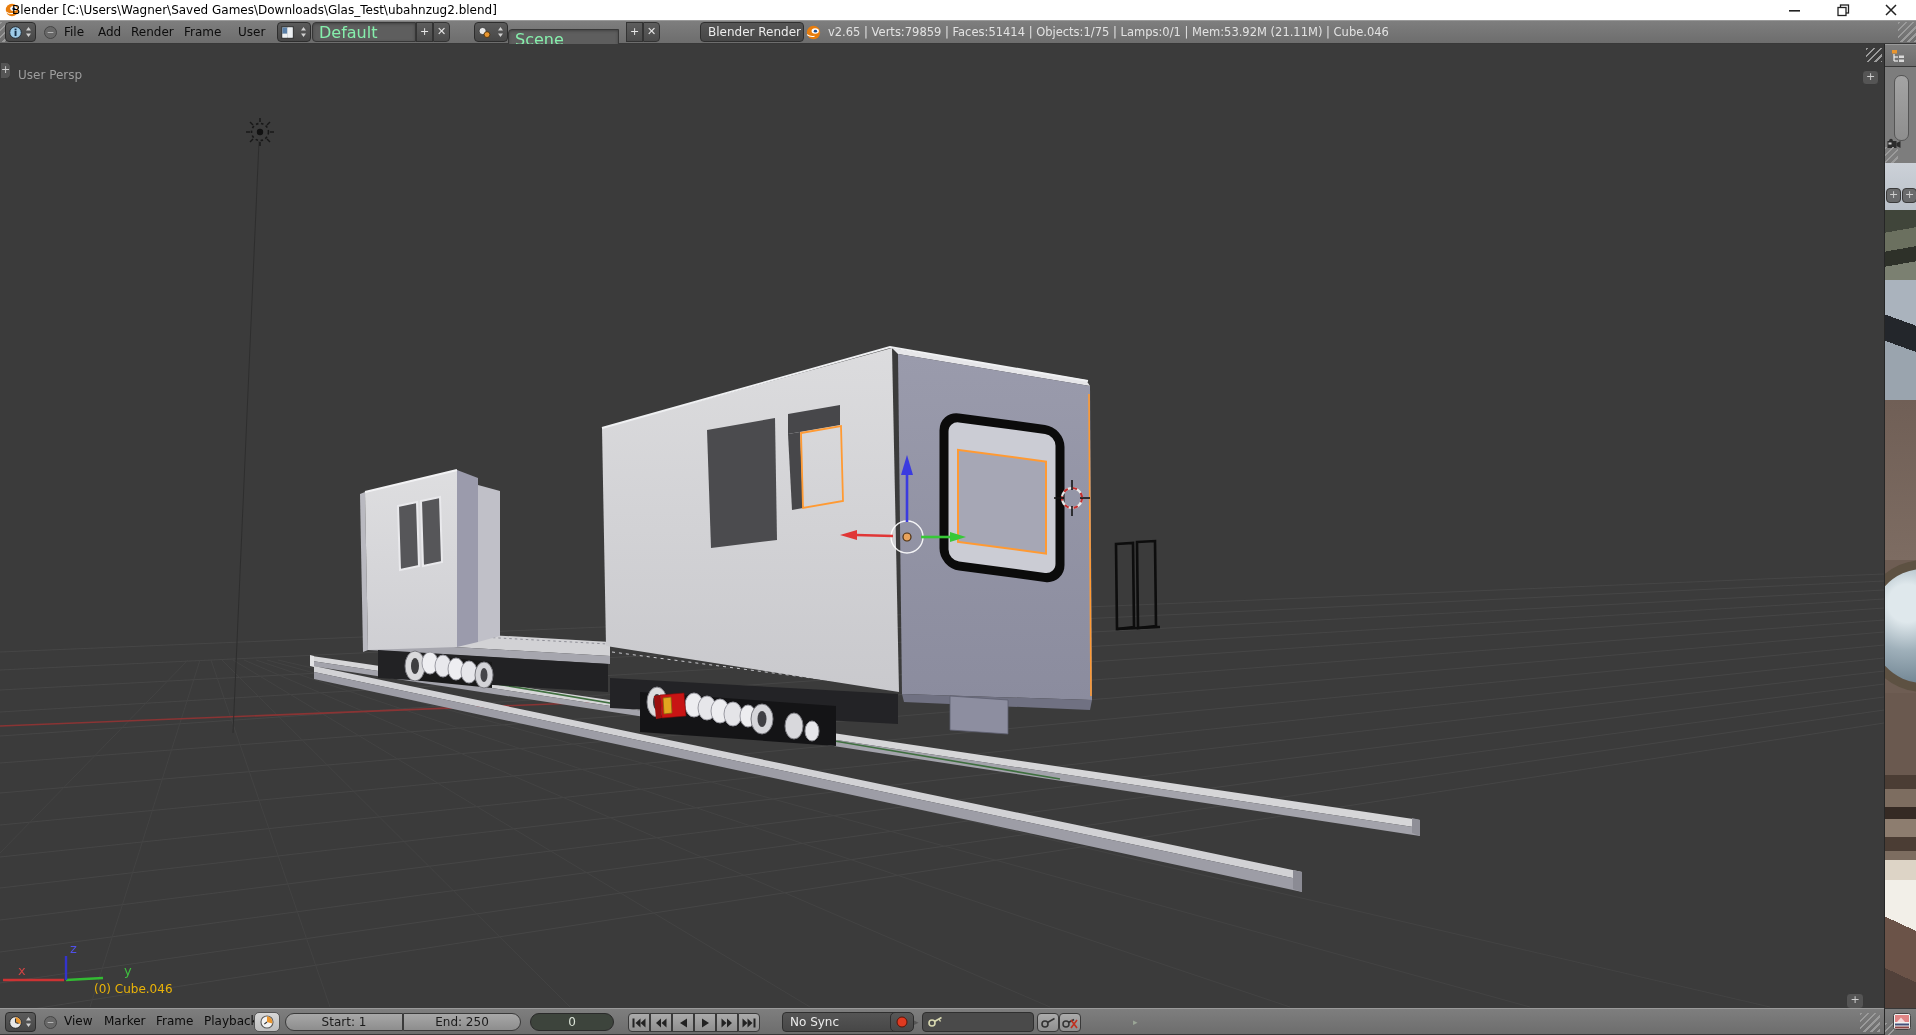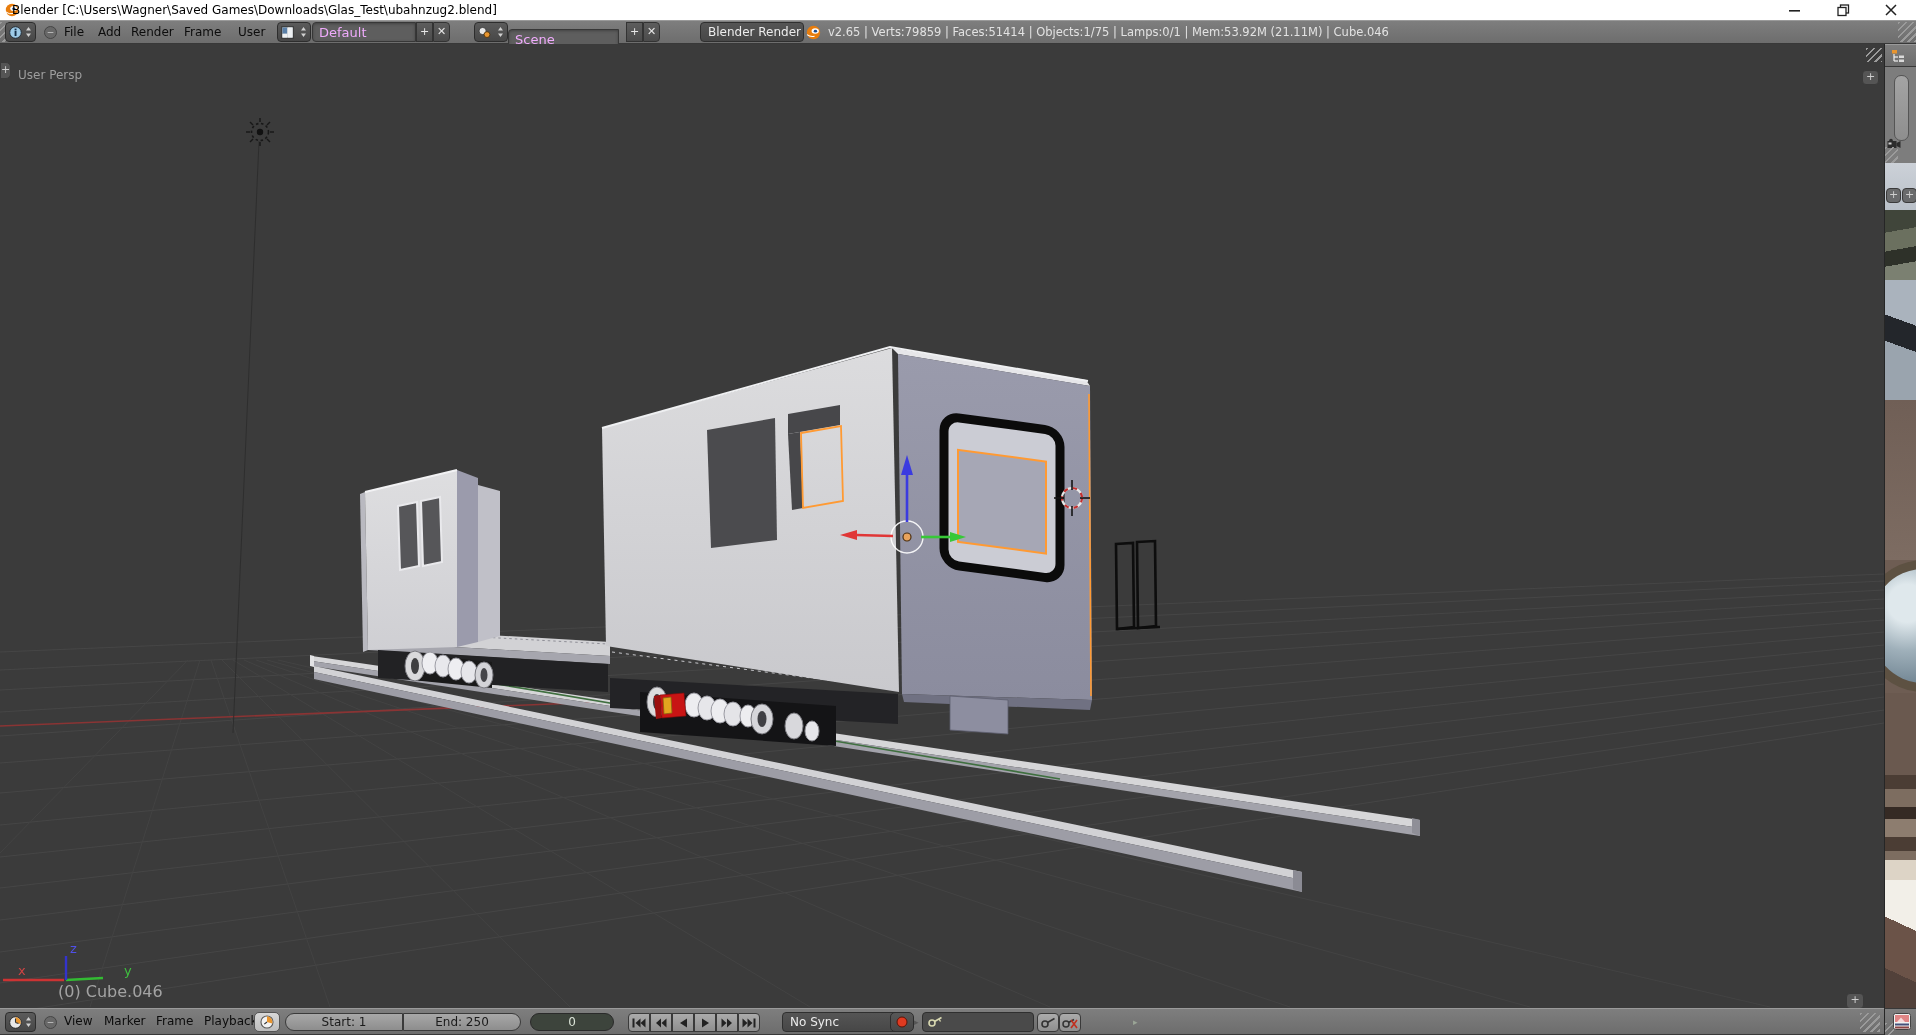--- a/index.html
+++ b/index.html
@@ -14,39 +14,39 @@
   .gbar{background:linear-gradient(#7e7e7e,#6d6d6d);border-top:1px solid #9a9a9a;border-bottom:1px solid #383838;box-sizing:border-box;}
   .hdr{left:0;top:20px;width:1916px;height:24px;}
   .tline{left:0;top:1008px;width:1884px;height:27px;}
   .menulbl{font-size:12px;color:#0c0c0c;white-space:nowrap;cursor:default;}
   .hdr .menulbl{line-height:22px;}
   .tline .menulbl{line-height:25px;}
   .selbtn{height:20px;background:linear-gradient(#5b5b5b,#474747);border:1px solid #2d2d2d;border-radius:4px;
           display:flex;align-items:center;gap:2px;padding:0 3px;box-sizing:border-box;}
   .roundbtn{width:13px;height:13px;border-radius:50%;background:#686868;border:1px solid #454545;
             color:#cfcfcf;font-size:9px;line-height:11px;text-align:center;box-sizing:border-box;}
-  .field{height:20px;background:#5e5e5e;border:1px solid #373737;color:#f0abfc;font-size:13px;
+  .field{height:20px;background:#5e5e5e;border:1px solid #373737;color:#86efac;font-size:16px;
          display:flex;align-items:center;padding:3px 6px;box-sizing:border-box;
          box-shadow:inset 0 1px 3px rgba(0,0,0,.3);border-radius:4px 0 0 4px;white-space:nowrap;}
   .sqbtn{width:17px;height:20px;background:linear-gradient(#5d5d5d,#4b4b4b);border:1px solid #333;
          color:#e6e6e6;font-size:11px;line-height:18px;text-align:center;box-sizing:border-box;}
   .drop{height:20px;background:linear-gradient(#555,#474747);border:1px solid #2f2f2f;border-radius:4px;
         color:#ececec;font-size:12px;display:flex;align-items:center;padding:0 7px;box-sizing:border-box;white-space:nowrap;margin-left:12px;}
   .updown{margin-left:auto;display:block;}
   .pill{height:18px;background:linear-gradient(#a8a8a8,#8d8d8d);border:1px solid #3a3a3a;color:#1b1b1b;
         font-size:12px;display:flex;align-items:center;justify-content:center;box-sizing:border-box;white-space:nowrap;}
   .pillarrow{color:#555;font-size:9px;}
   .framefield{height:18px;background:#3d443c;border:1px solid #2a2a2a;border-radius:9px;color:#d9e2d6;
         font-size:12px;display:flex;align-items:center;justify-content:center;box-sizing:border-box;}
   .pbtn{width:22px;height:19px;background:linear-gradient(#ababab,#8e8e8e);border:1px solid #3a3a3a;
         display:flex;align-items:center;justify-content:center;box-sizing:border-box;margin-left:-1px;}
   
   .viewport{left:0;top:44px;width:1884px;height:964px;background:#3b3b3b;}
   .vlabel{font-size:12px;color:#9e9e9e;white-space:nowrap;}
-  .olabel{font-size:16px;color:#a3a3a3;white-space:nowrap;}
+  .olabel{font-size:12px;color:#eab308;white-space:nowrap;margin-left:36px;}
   .plusbtn{background:rgba(90,90,90,.85);border:1px solid #3a3a3a;border-radius:4px;color:#cfcfcf;
            font-size:11px;line-height:11px;text-align:center;}
   .stripes{background:repeating-linear-gradient(135deg,#9b9b9b 0 2px,transparent 2px 5px);}
   
   .rcol{left:1884px;top:44px;width:32px;height:964px;background:#787878;border-left:1px solid #262626;box-sizing:border-box;}
   .photo{position:absolute;left:0;top:119px;width:32px;height:845px;overflow:hidden;background:#6e5e55;}
   .pseg{position:absolute;left:0;width:32px;}
   .imghdr{left:1884px;top:1008px;width:32px;height:27px;background:linear-gradient(#7e7e7e,#6d6d6d);
           border-top:1px solid #383838;border-left:1px solid #262626;box-sizing:border-box;}
   .scrollpill{background:linear-gradient(#a4a4a4,#8e8e8e);border:1px solid #555;border-radius:7px;}

